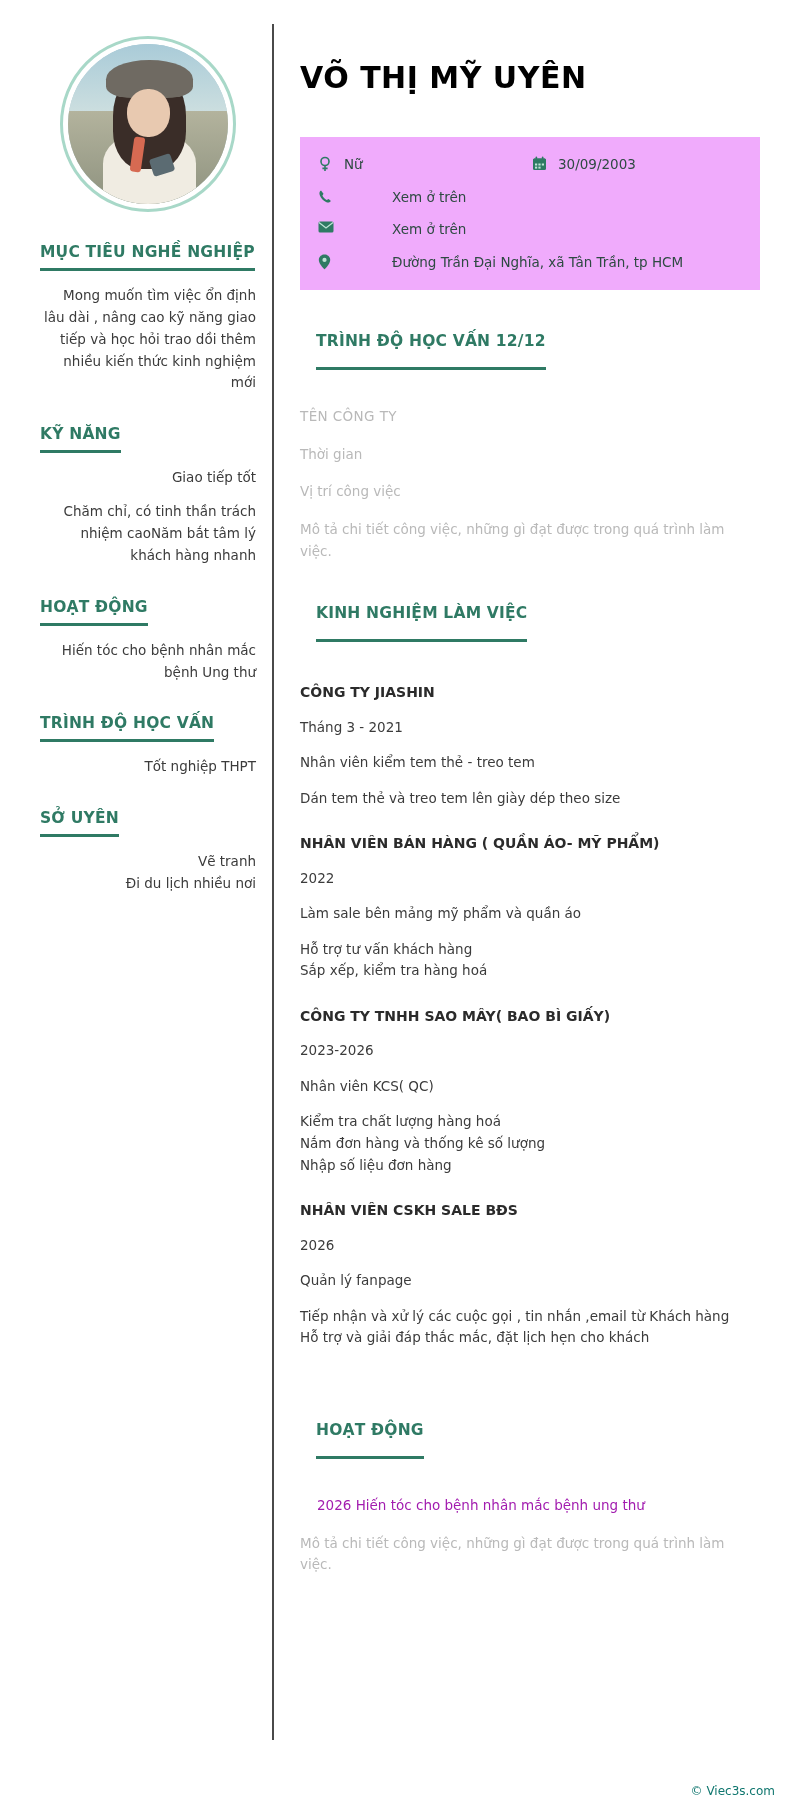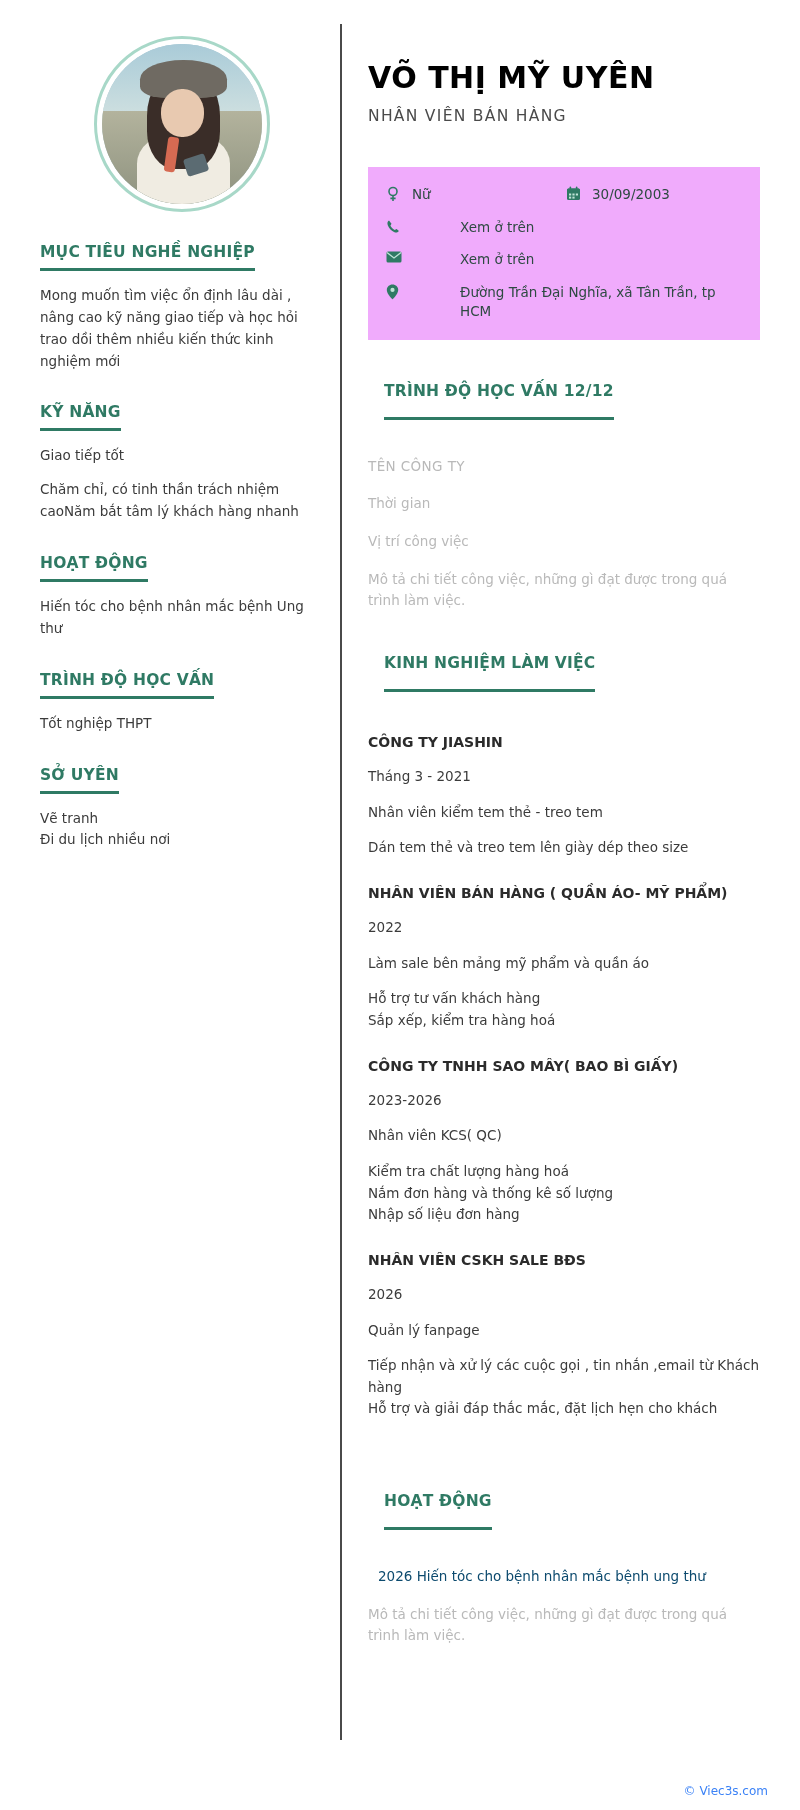--- a/index.html
+++ b/index.html
@@ -19,21 +19,21 @@
     min-height: 1810px;
     background: #ffffff;
     position: relative;
     box-sizing: border-box;
     display: flex;
     flex-direction: row;
   }
 
   
   .left-col {
-    width: 340px;
+    width: 272px;
     box-sizing: border-box;
     padding: 28px 16px 0 40px;
     position: relative;
   }
   .avatar-wrap {
     width: 176px;
     height: 176px;
     margin: 8px auto 0 auto;
     border-radius: 50%;
     border: 3px solid #a8d8c8;
@@ -68,20 +68,21 @@
     margin: 0 0 8px 0;
     padding-bottom: 7px;
     display: inline-block;
     border-bottom: 3px solid #2f7a64;
   }
   .left-body {
     font-size: 13.5px;
     line-height: 1.62;
     color: #3b3b3b;
     margin: 6px 0 0 0;
+    text-align: right;
   }
   .left-body p { margin: 0 0 12px 0; }
   .left-body p:last-child { margin-bottom: 0; }
 
   
   .divider {
     width: 2px;
     background: #4a4a4a;
     margin-top: 24px;
     margin-bottom: 70px;
@@ -173,37 +174,37 @@
     color: #3b3b3b;
     line-height: 1.6;
     margin: 0 0 14px 0;
   }
   .job-line:last-child { margin-bottom: 0; }
   .job-line.multi { white-space: pre-line; }
 
   .activity-block { margin-top: 20px; }
   .activity-line {
     font-size: 13.5px;
-    color: #0c4a6e;
+    color: #a21caf;
     line-height: 1.6;
-    margin: 0 0 16px 10px;
+    margin: 0 0 16px 17px;
   }
   .activity-note {
     font-size: 13.5px;
     color: #b9b9b9;
     line-height: 1.6;
     margin: 0;
   }
 
   .footer {
     position: absolute;
-    right: 32px;
+    right: 25px;
     bottom: 12px;
     font-size: 12px;
-    color: #3b82f6;
+    color: #0f766e;
   }
   .spacer-bottom { height: 90px; }
 </style>
 </head>
 <body>
 
 <div class="cv-page">
 
   <div class="left-col">
 
@@ -257,21 +258,20 @@
       </div>
     </div>
 
   </div>
 
   <div class="divider"></div>
 
   <div class="right-col">
 
     <h1 class="name">VÕ THỊ MỸ UYÊN</h1>
-    <div class="job-title">NHÂN VIÊN BÁN HÀNG</div>
 
     <div class="contact-box">
       <div class="contact-grid">
 
         <div class="contact-item">
           <span class="c-icon">
             <svg width="14" height="16" viewBox="0 0 14 16">
                 <circle cx="7" cy="5.5" r="4" fill="none" stroke="#2f7a64" stroke-width="1.6"></circle>
                 <path d="M7 9.5 L7 15 M4.4 12.4 L9.6 12.4" stroke="#2f7a64" stroke-width="1.6" fill="none"></path>
               </svg>

